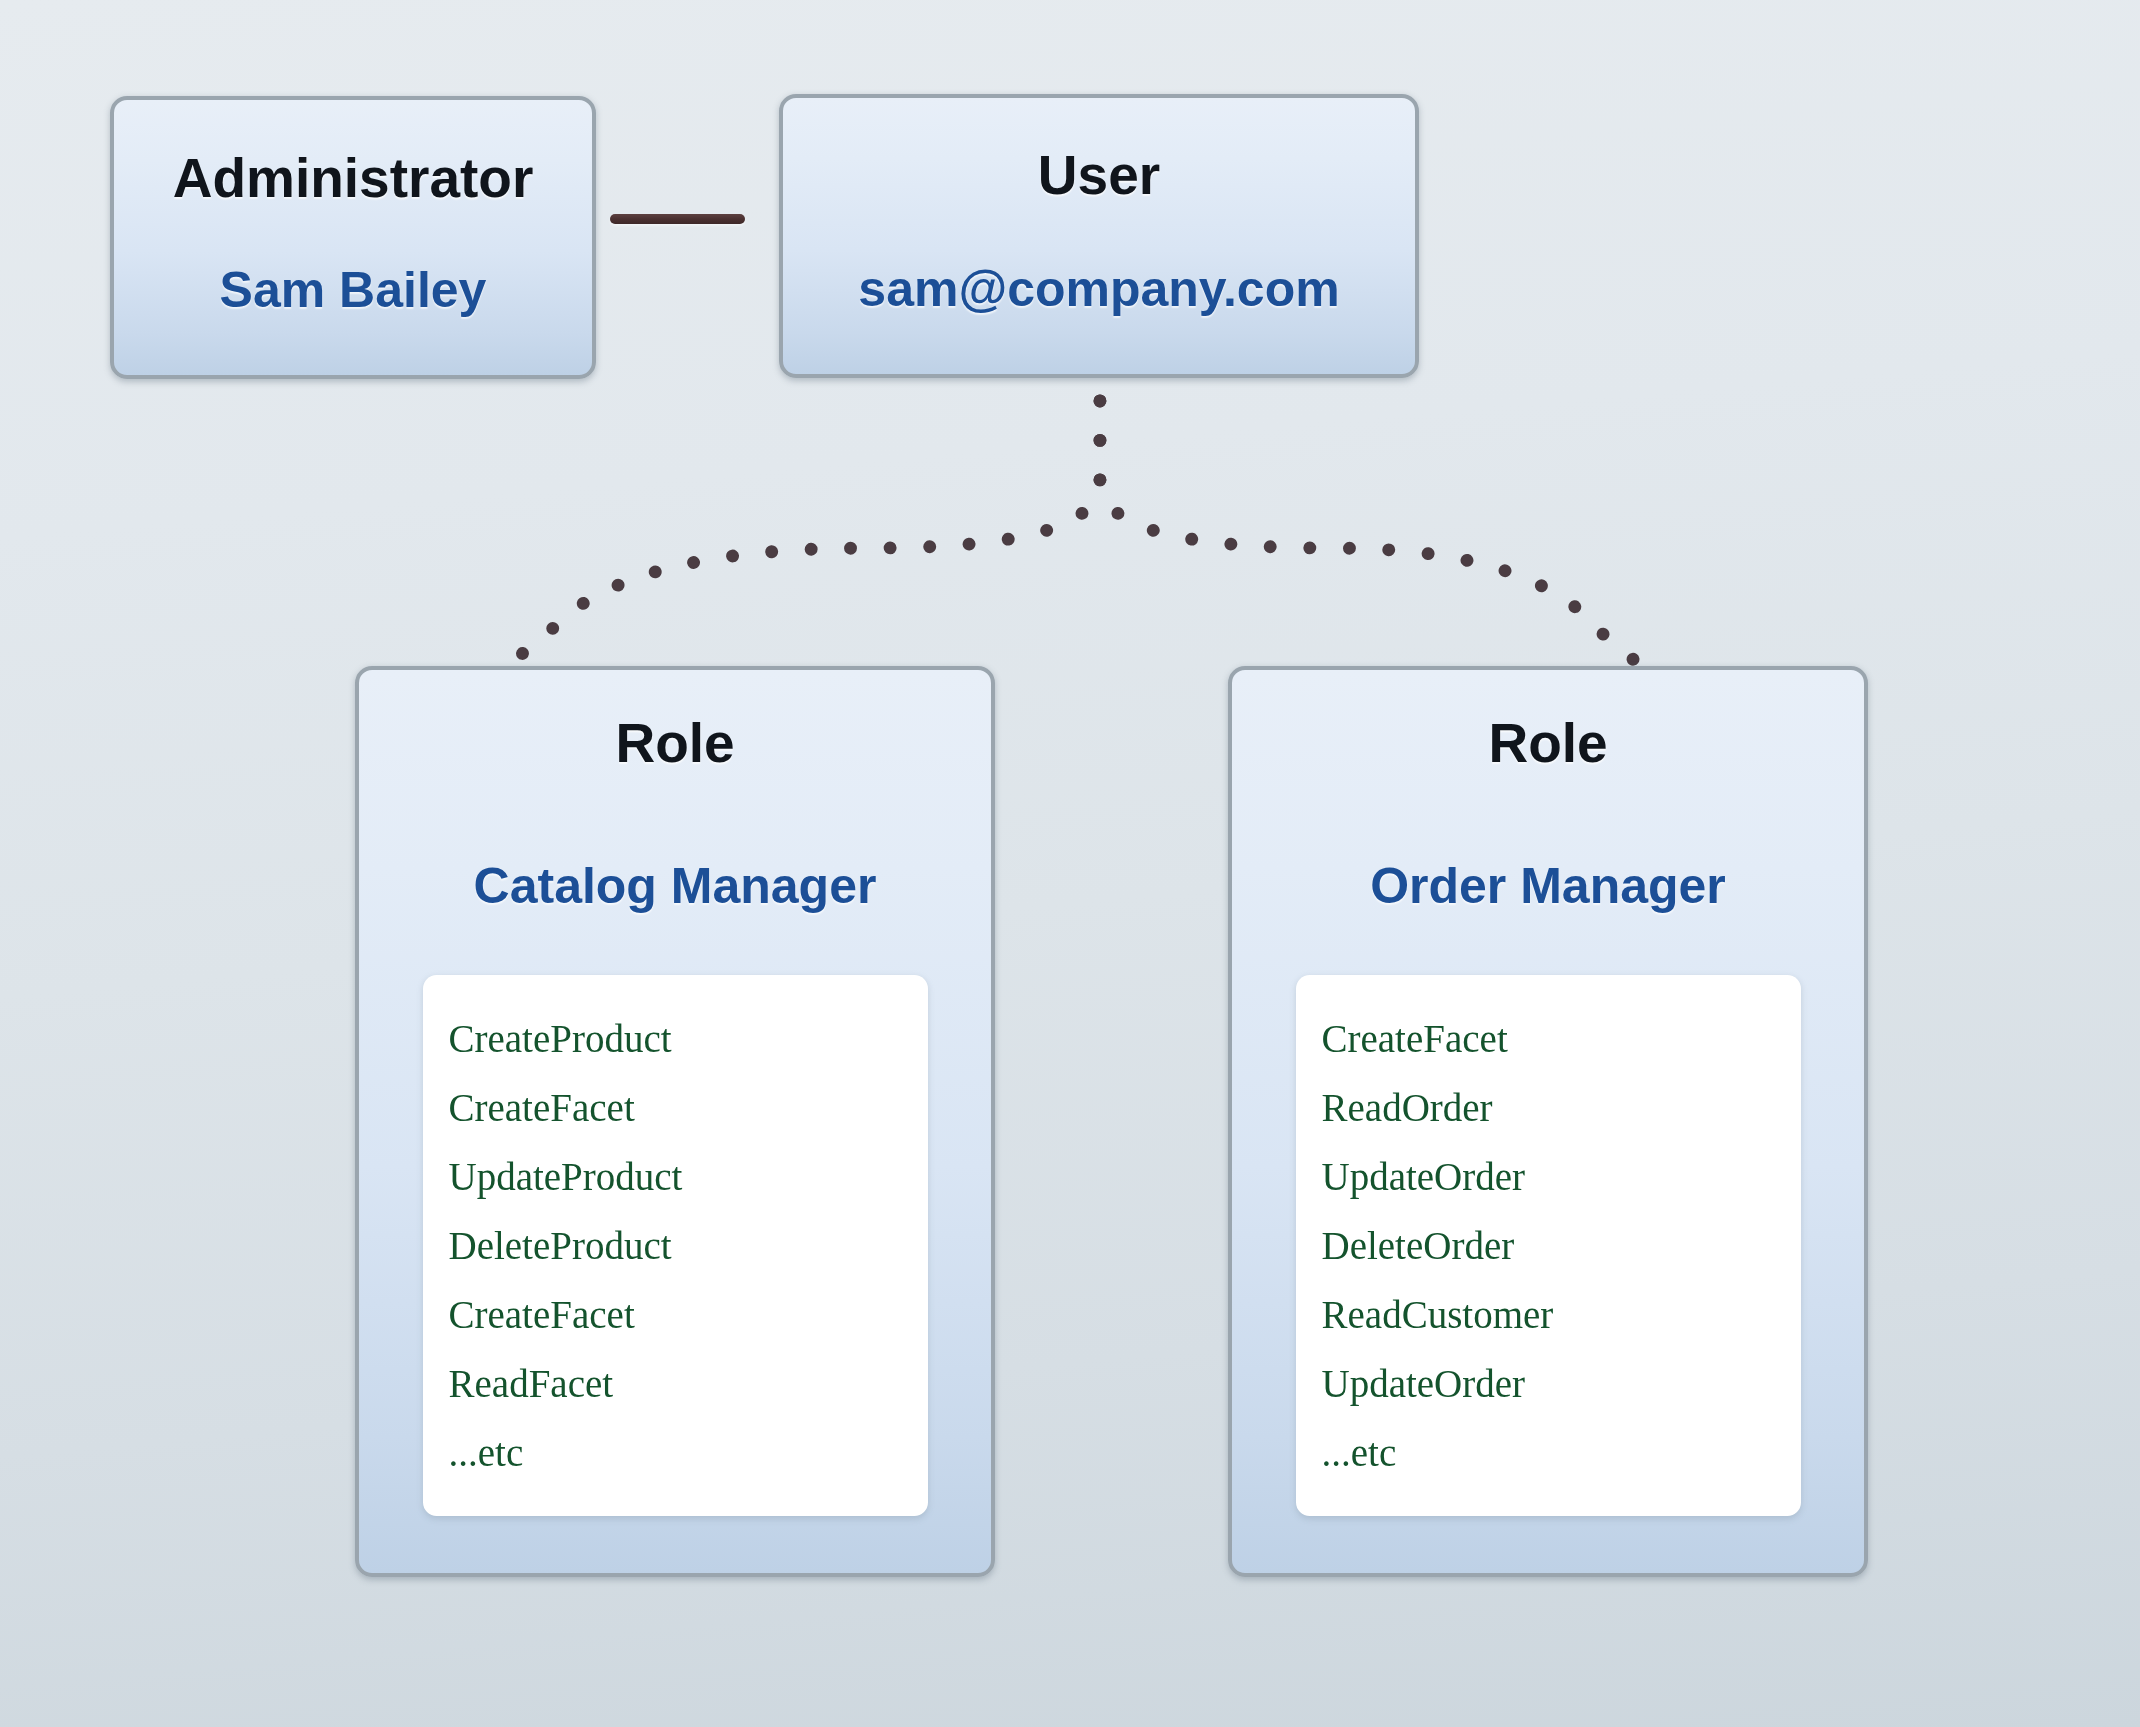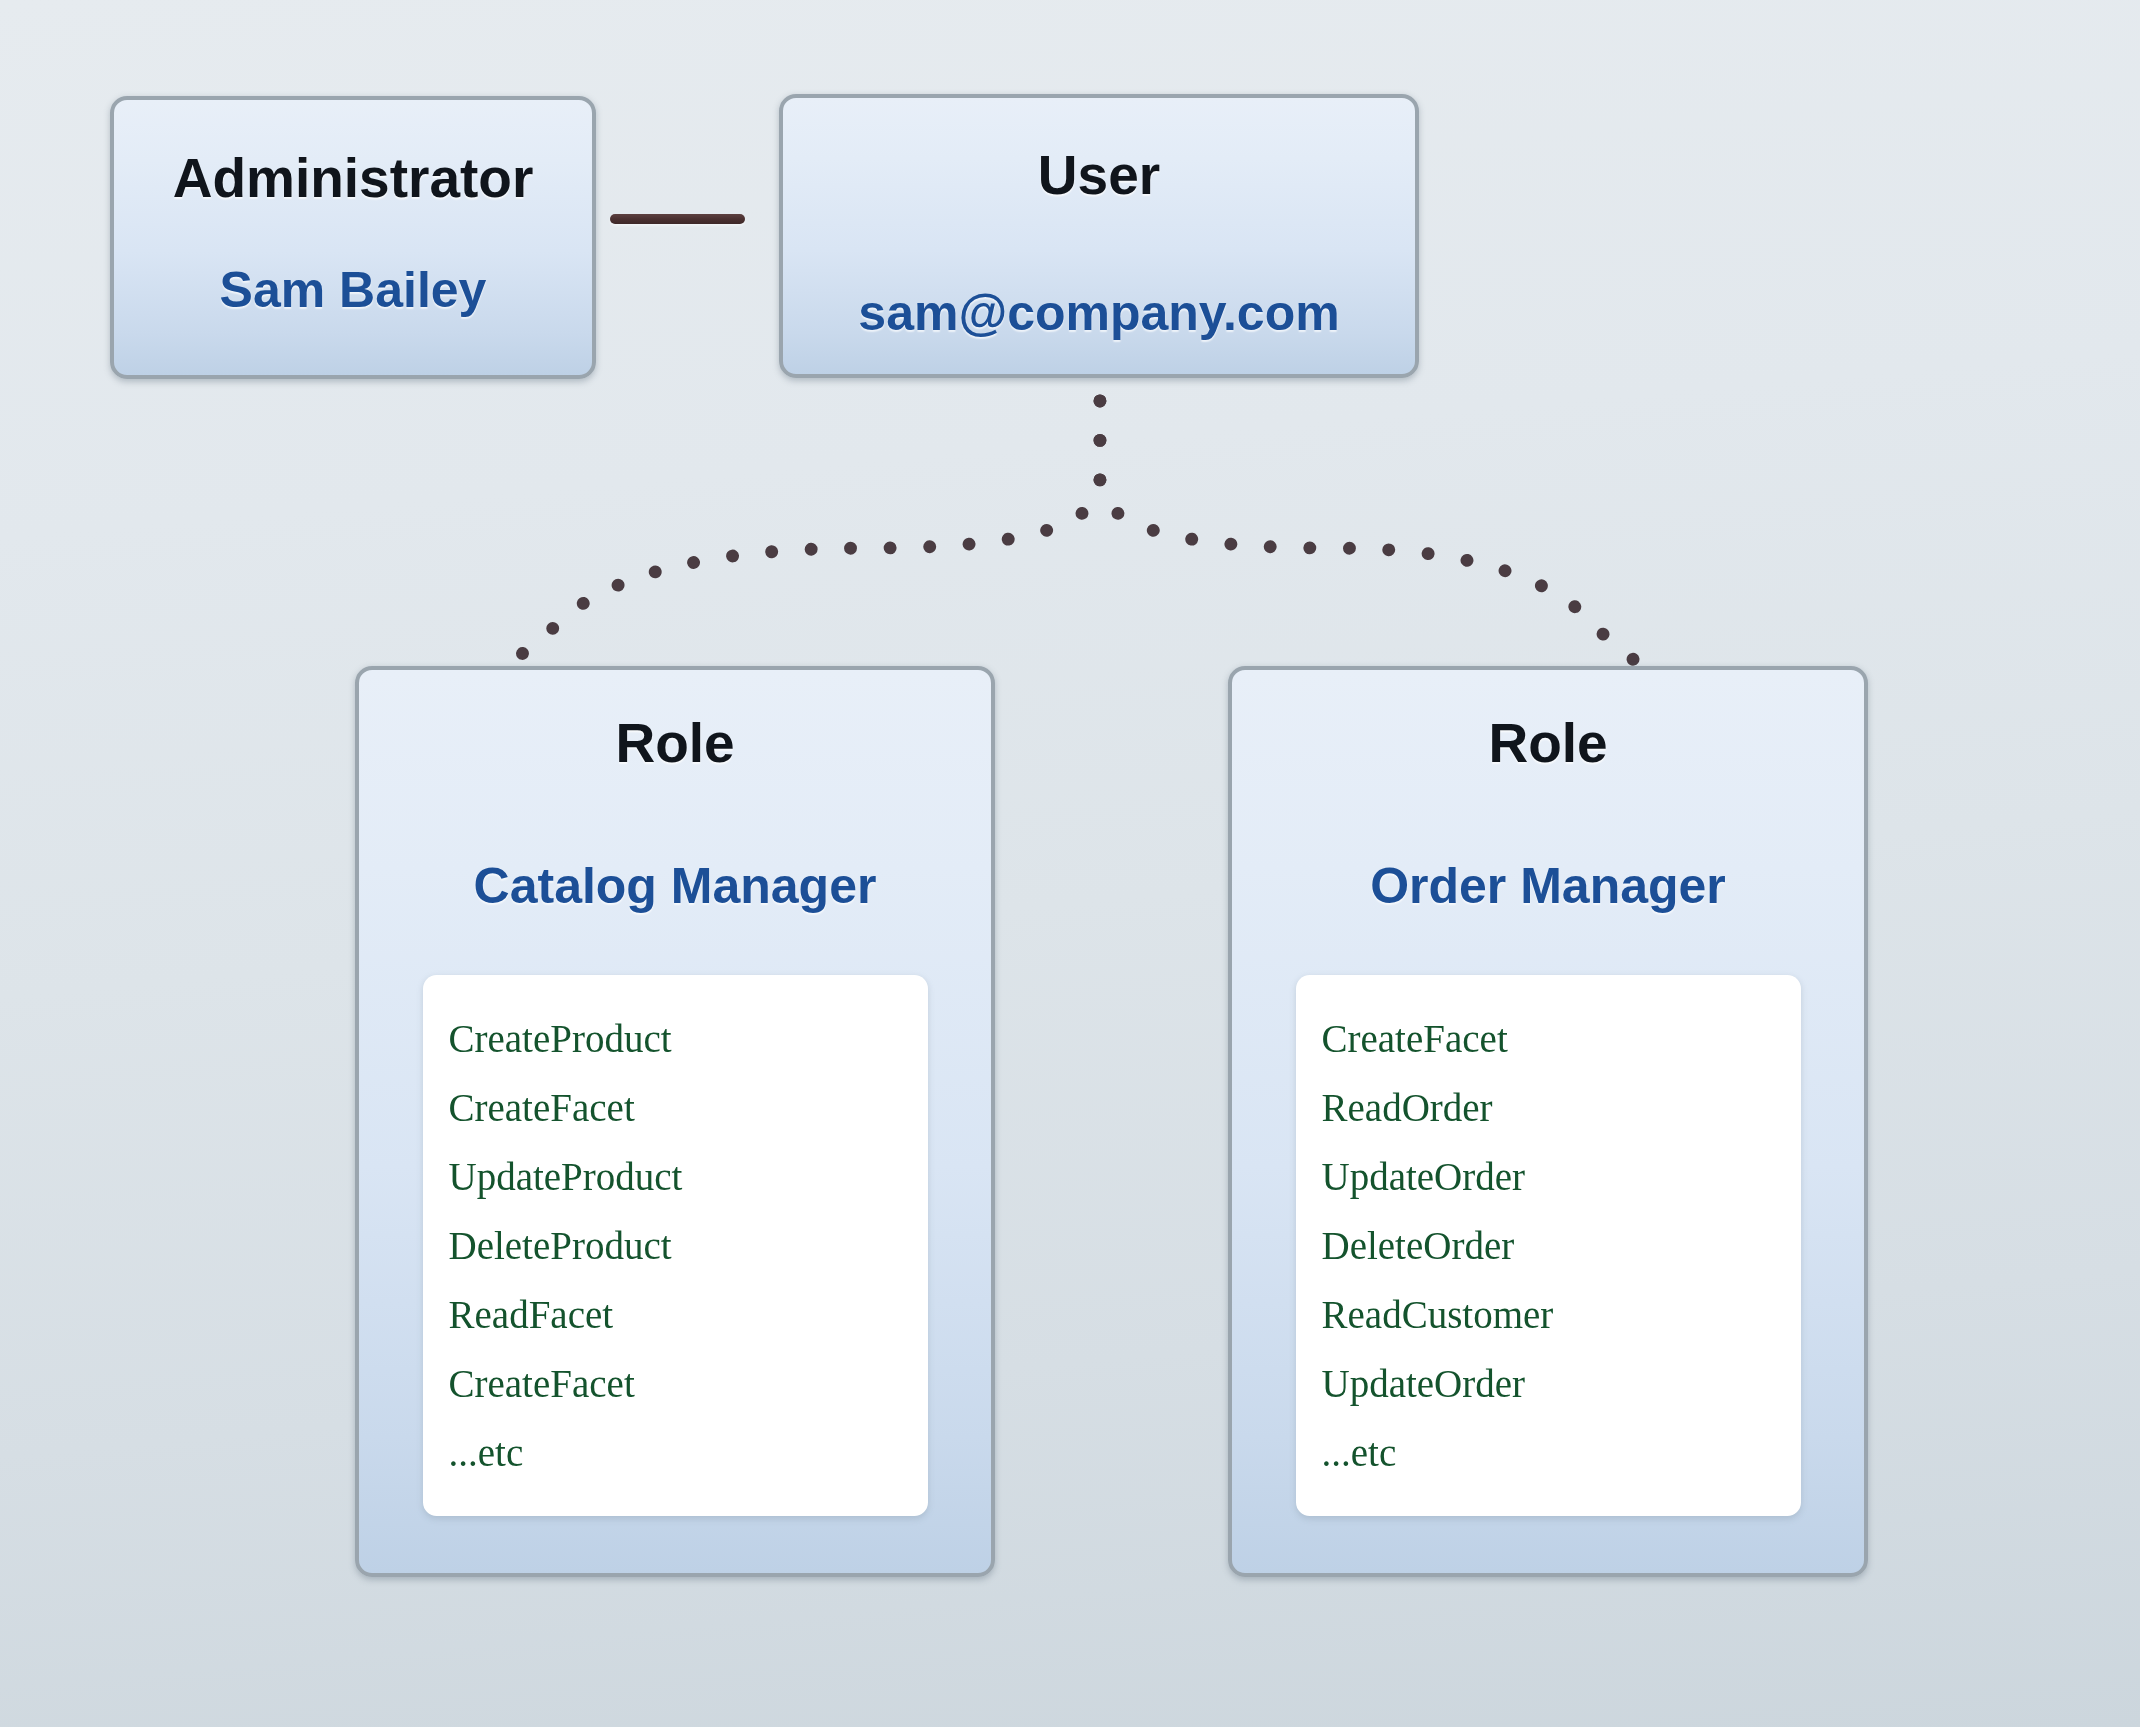--- a/index.html
+++ b/index.html
@@ -64,21 +64,20 @@
     font-size: 50px;
     margin-top: 51px;
   }
 
   #user-node {
     left: 779px;
     top: 94px;
     width: 640px;
     height: 284px;
     border-radius: 17px;
-    gap: 24px;
   }
   #user-node .node-type {
     font-size: 55px;
     margin-top: 45px;
   }
   #user-node .node-value {
     font-size: 50px;
     margin-top: 53px;
   }
 
@@ -173,22 +172,22 @@
   </svg>
 
   <div class="node role-node" id="role-node-0">
     <div class="node-type">Role</div>
     <div class="node-value">Catalog Manager</div>
     <div class="perm-panel">
       <div class="perm-item">CreateProduct</div>
       <div class="perm-item">CreateFacet</div>
       <div class="perm-item">UpdateProduct</div>
       <div class="perm-item">DeleteProduct</div>
+      <div class="perm-item">CreateFacet</div>
       <div class="perm-item">ReadFacet</div>
-      <div class="perm-item">CreateFacet</div>
       <div class="perm-item">...etc</div>
     </div>
   </div>
 
   <div class="node role-node" id="role-node-1">
     <div class="node-type">Role</div>
     <div class="node-value">Order Manager</div>
     <div class="perm-panel">
       <div class="perm-item">CreateFacet</div>
       <div class="perm-item">ReadOrder</div>

